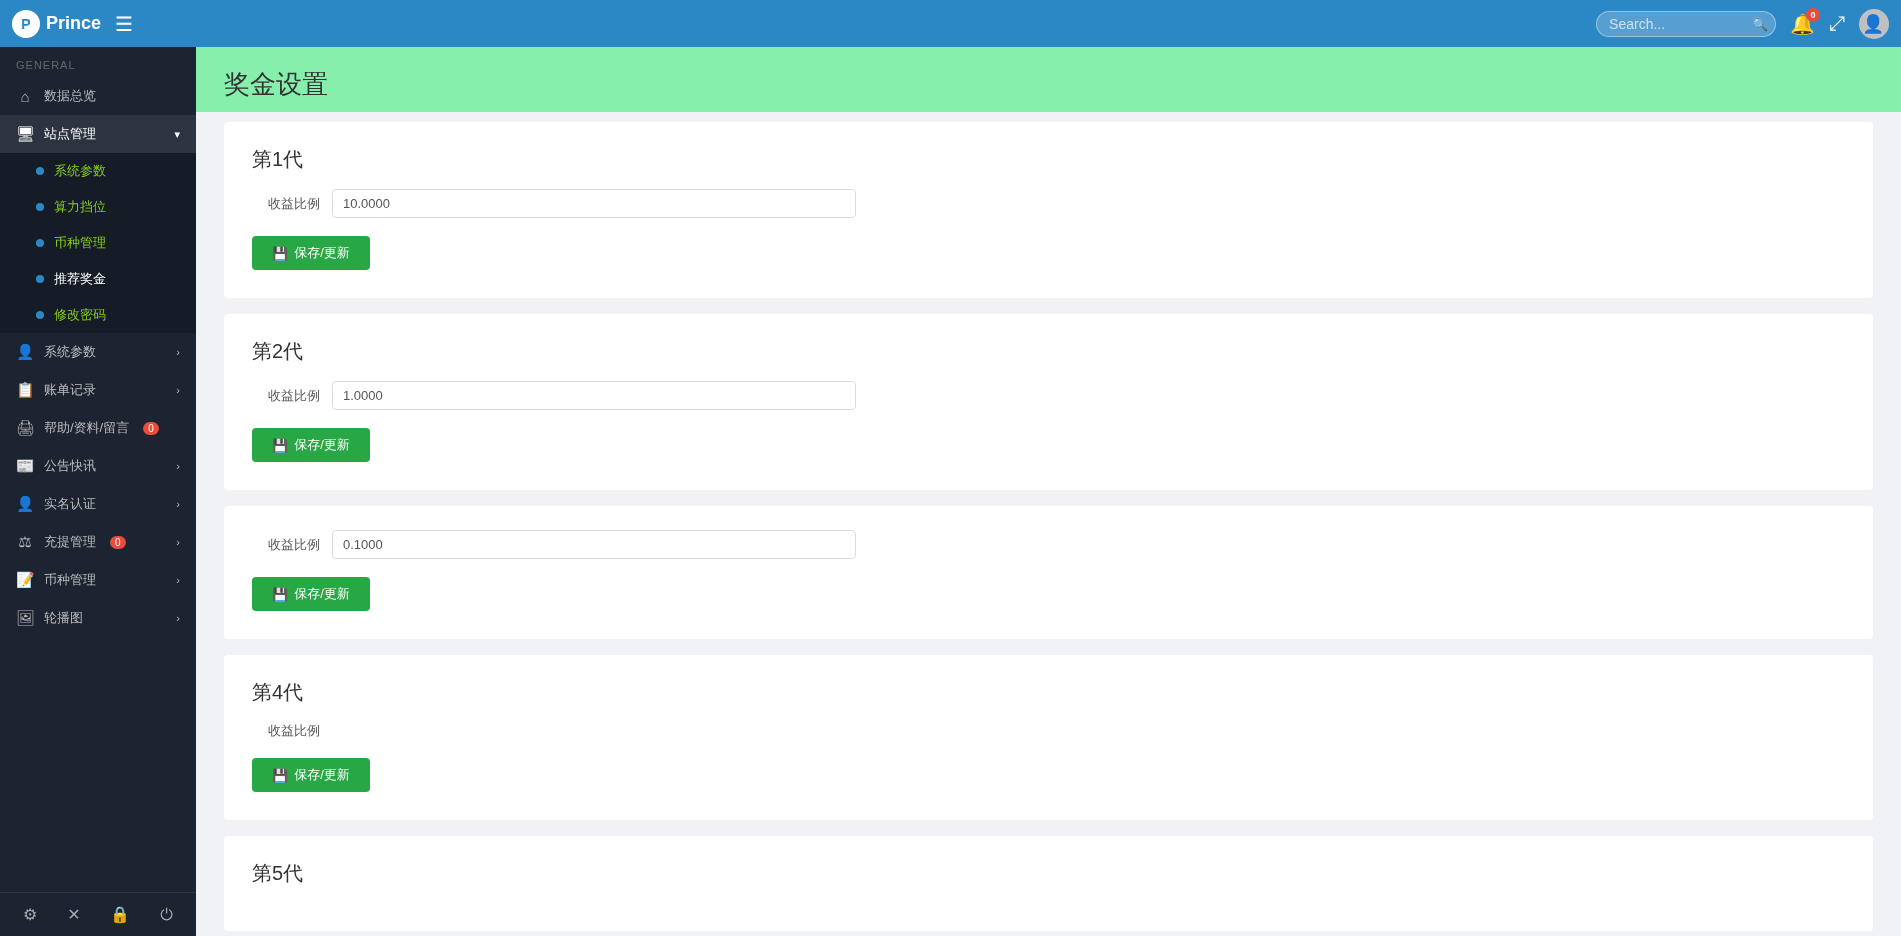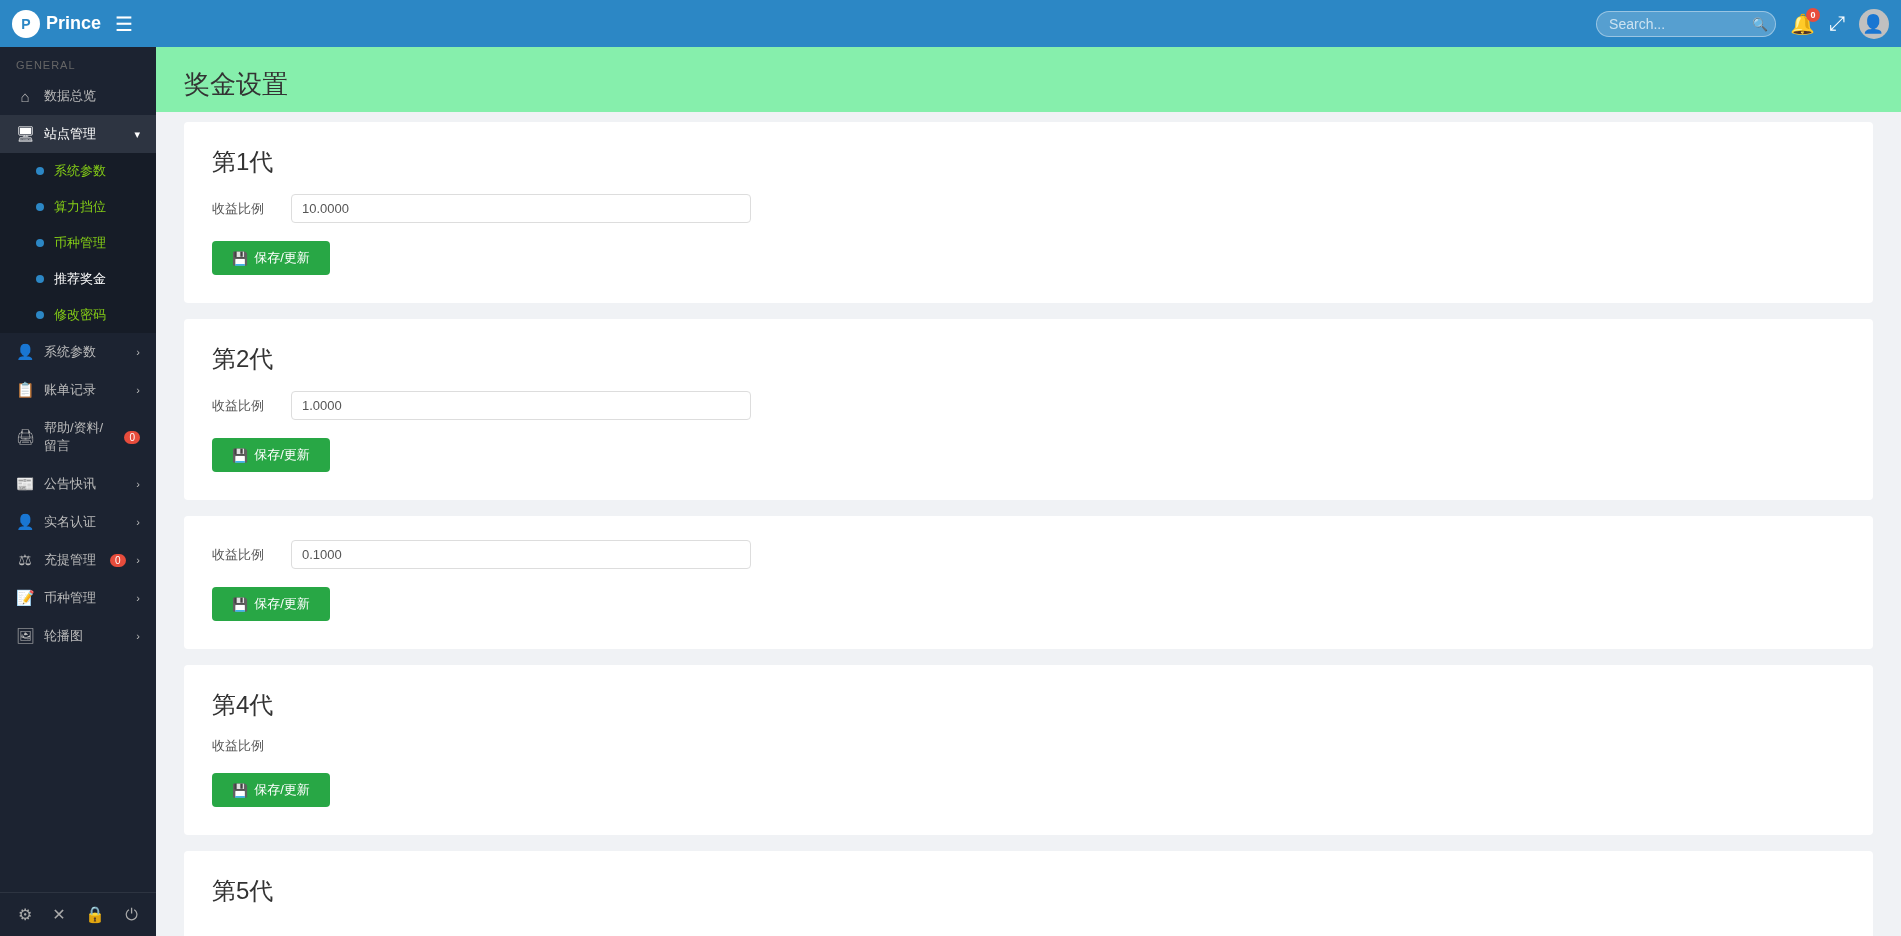--- a/index.html
+++ b/index.html
@@ -51,21 +51,21 @@
       overflow: hidden; cursor: pointer;
       display: flex; align-items: center; justify-content: center;
       font-size: 18px; color: #666;
     }
 
     
     .app-body { display: flex; flex: 1; overflow: hidden; }
 
     
     .sidebar {
-      width: 156px; background: #1c2331; color: #aaa;
+      width: 196px; background: #1c2331; color: #aaa;
       display: flex; flex-direction: column;
       overflow-y: auto; flex-shrink: 0;
     }
     .sidebar-section-label {
       font-size: 11px; color: #666; padding: 12px 16px 6px; letter-spacing: 1px; text-transform: uppercase;
     }
     .sidebar-item {
       display: flex; align-items: center; gap: 10px;
       padding: 10px 16px; cursor: pointer; font-size: 13px; color: #bbb;
       transition: background 0.15s;
@@ -100,26 +100,26 @@
     .page-header {
       background: #86efac; padding: 20px 28px 10px;
     }
     .page-title { font-size: 26px; color: #333; font-weight: 500; }
     .content-area { padding: 10px 28px 28px; }
 
     .generation-block {
       background: #fff; border-radius: 4px; padding: 24px 28px 28px;
       margin-bottom: 16px;
     }
-    .gen-title { font-size: 24px; color: #333; margin-bottom: 16px; font-weight: 500; }
-    .field-row { display: flex; align-items: center; gap: 27px; margin-bottom: 18px; }
+    .gen-title { font-size: 20px; color: #333; margin-bottom: 16px; font-weight: 500; }
+    .field-row { display: flex; align-items: center; gap: 12px; margin-bottom: 18px; margin-left: 16px; }
     .field-label { font-size: 13px; color: #555; white-space: nowrap; }
     .field-input {
       border: 1px solid #ddd; border-radius: 4px; padding: 6px 10px;
-      font-size: 13px; color: #555; width: 460px; outline: none;
+      font-size: 13px; color: #555; width: 524px; outline: none;
       background: #fff;
     }
     .save-btn {
       background: #28a745; color: #fff; border: none; border-radius: 4px;
       padding: 8px 20px; font-size: 13px; cursor: pointer;
       display: inline-flex; align-items: center; gap: 6px;
     }
   </style>
 </head>
 <body>

